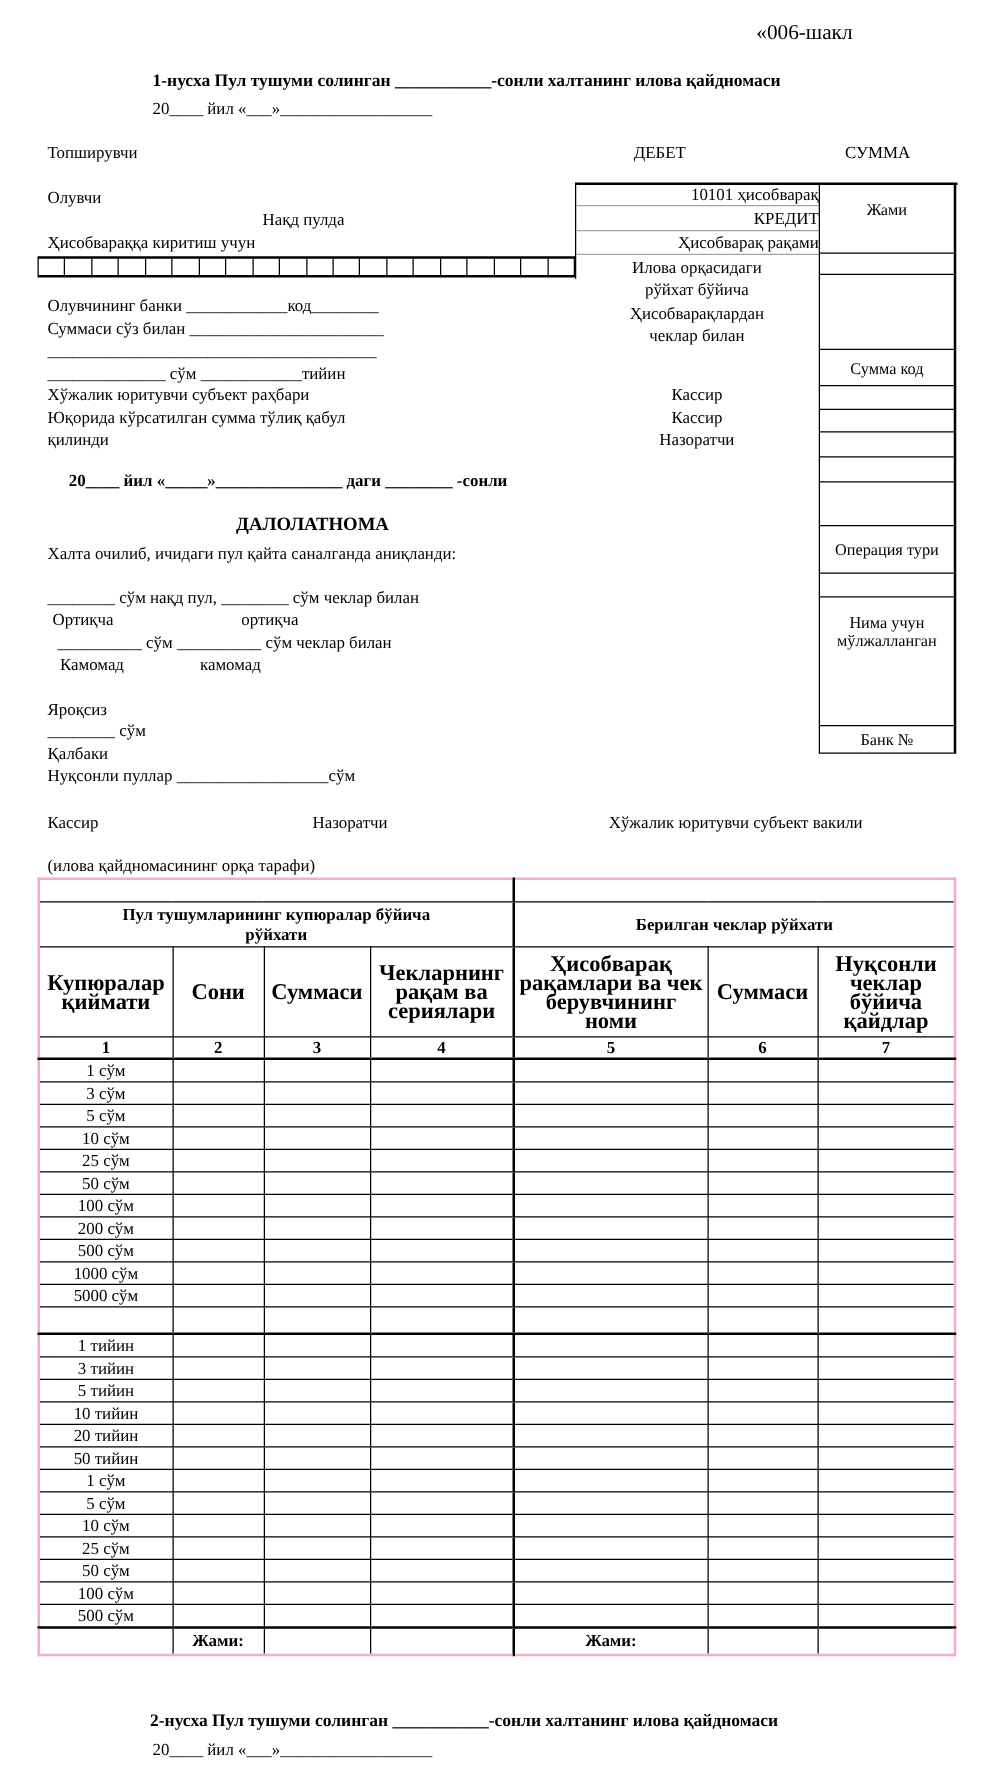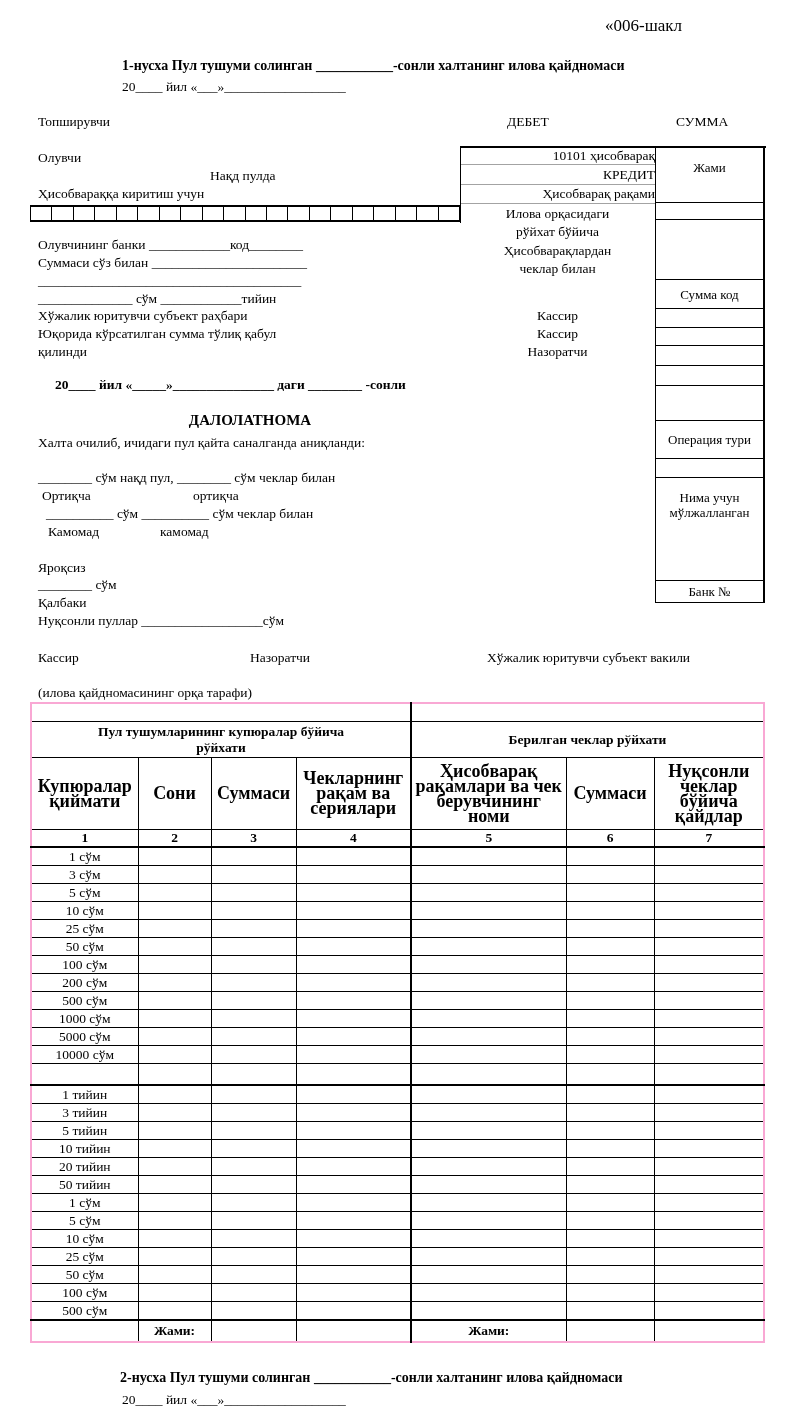--- a/index.html
+++ b/index.html
@@ -289,29 +289,20 @@
         </tr>
         <tr class="t-data">
           <td class="c1">5000 сўм</td>
           <td></td>
           <td></td>
           <td></td>
           <td class="bl2"></td>
           <td></td>
           <td></td>
         </tr>
-        <tr class="t-data">
-          <td class="c1">10000 сўм</td>
-          <td></td>
-          <td></td>
-          <td></td>
-          <td class="bl2"></td>
-          <td></td>
-          <td></td>
-        </tr>
         <tr class="t-data gap">
           <td class="c1"></td>
           <td></td>
           <td></td>
           <td></td>
           <td class="bl2"></td>
           <td></td>
           <td></td>
         </tr>
         <tr class="t-data">

